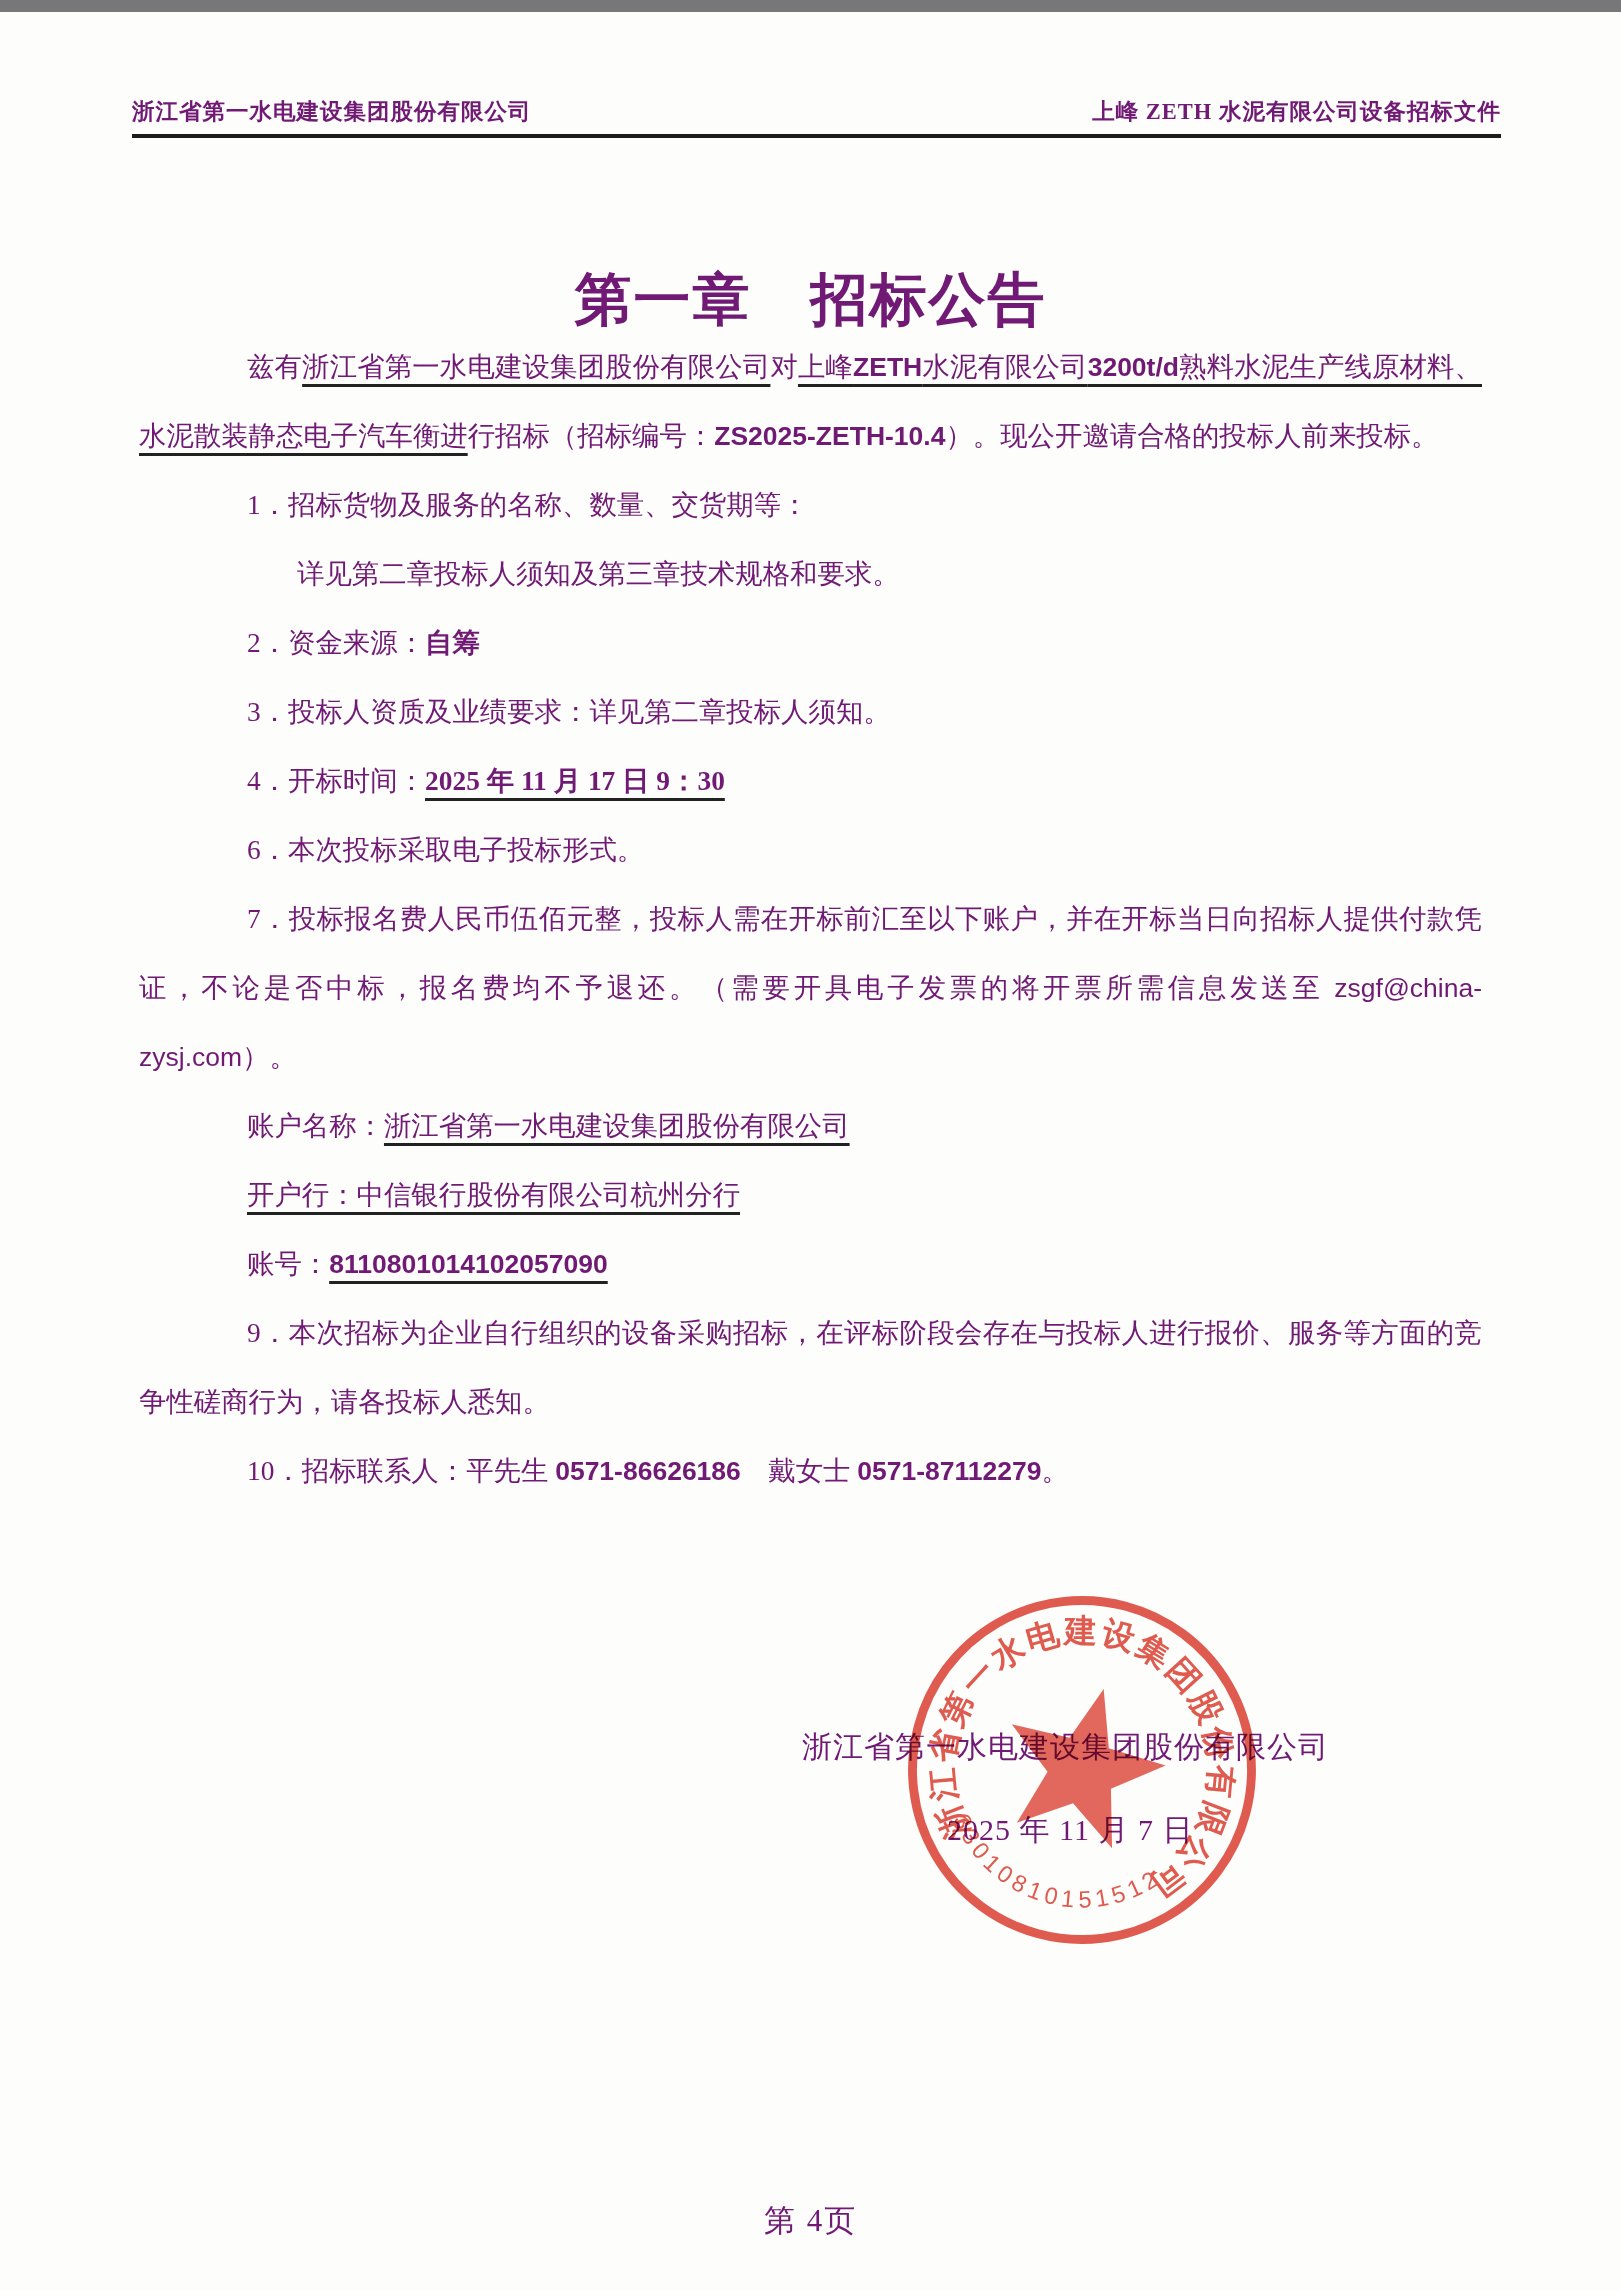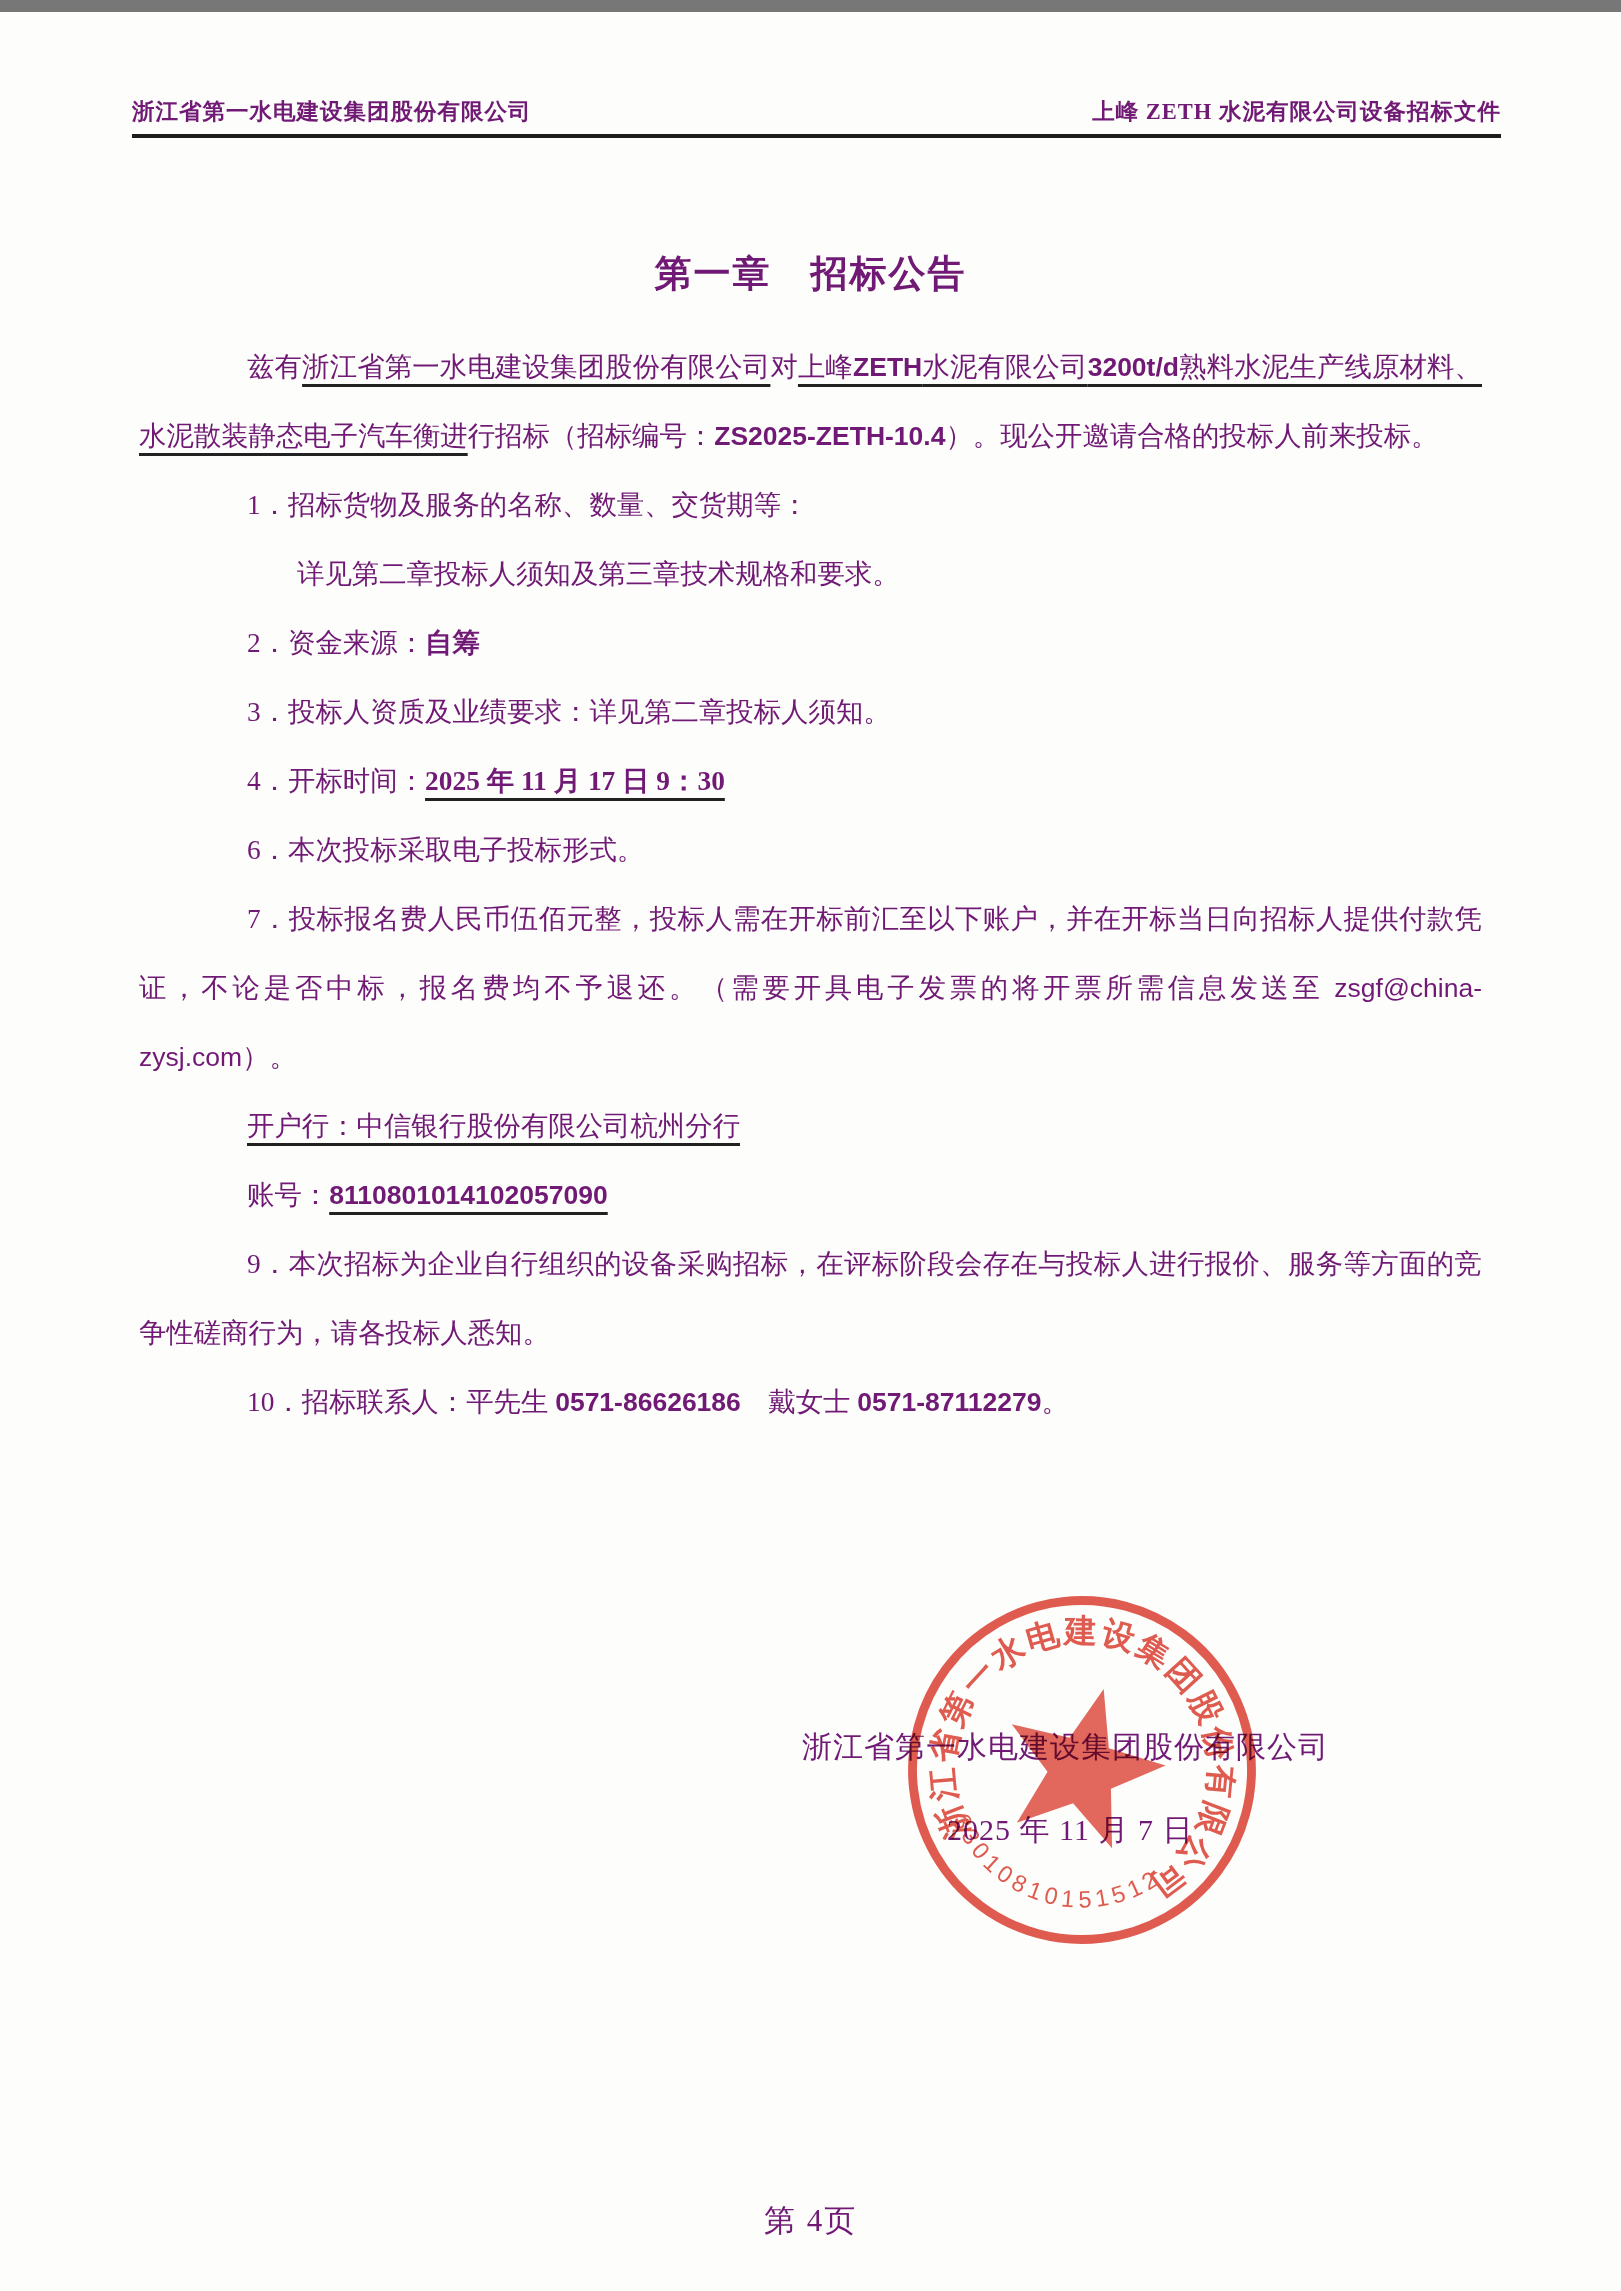--- a/index.html
+++ b/index.html
@@ -12,21 +12,21 @@
     color:#701a75;
     overflow:hidden;
   }
   
   .hdr{position:absolute;top:84px;font-size:22.5px;font-weight:bold;letter-spacing:1px;white-space:nowrap;}
   .hdr-left{left:132px;}
   .hdr-right{right:120px;}
   .hdr-rule{position:absolute;top:122px;left:132px;width:1369px;height:3.9px;background:#1d1d1d;}
   
   .doc-title{position:absolute;top:212px;left:0;width:100%;text-align:center;
-    font-size:37px;font-weight:bold;letter-spacing:2px;}
+    font-size:57px;font-weight:bold;letter-spacing:2px;}
   
   .body-flow{position:absolute;top:321px;left:139px;width:1343px;
     font-size:27.4px;line-height:69px;text-align:justify;}
   .line{margin:0;padding:0;}
   .ind-a{text-indent:108px;}
   .ind-b{text-indent:158px;}
   .ind-c{text-indent:165px;}
   .sg{white-space:pre-wrap;}
   .sg-u{text-decoration:underline;text-decoration-thickness:2.5px;text-underline-offset:7.8px;text-decoration-color:#222;}
   .sg-b{font-weight:bold;}
@@ -55,20 +55,21 @@
 
   <div class="body-flow">
       <p class="line ind-a"><span class="sg">兹有</span><span class="sg sg-u">浙江省第一水电建设集团股份有限公司</span><span class="sg">对</span><span class="sg sg-u">上峰</span><span class="sg sg-u sg-l sg-b">ZETH</span><span class="sg sg-u">水泥有限公司</span><span class="sg sg-u sg-l sg-b">3200t/d</span><span class="sg sg-u">熟料水泥生产线原材料、水泥散装静态电子汽车衡进</span><span class="sg">行招标（招标编号：</span><span class="sg sg-l sg-b">ZS2025-ZETH-10.4</span><span class="sg">）。现公开邀请合格的投标人前来投标。</span></p>
       <p class="line ind-a"><span class="sg">1．招标货物及服务的名称、数量、交货期等：</span></p>
       <p class="line ind-b"><span class="sg">详见第二章投标人须知及第三章技术规格和要求。</span></p>
       <p class="line ind-a"><span class="sg">2．资金来源：</span><span class="sg sg-b">自筹</span></p>
       <p class="line ind-a"><span class="sg">3．投标人资质及业绩要求：详见第二章投标人须知。</span></p>
       <p class="line ind-a"><span class="sg">4．开标时间：</span><span class="sg sg-u sg-b">2025 年 11 月 17 日 9：30</span></p>
       <p class="line ind-a"><span class="sg">6．本次投标采取电子投标形式。</span></p>
       <p class="line ind-a"><span class="sg">7．投标报名费人民币伍佰元整，投标人需在开标前汇至以下账户，并在开标当日向招标人提供付款凭证，不论是否中标，报名费均不予退还。（需要开具电子发票的将开票所需信息发送至 </span><span class="sg sg-l">zsgf@china-zysj.com</span><span class="sg">）。</span></p>
+      <p class="line ind-a"><span class="sg">账户名称：</span><span class="sg sg-u">浙江省第一水电建设集团股份有限公司</span></p>
       <p class="line ind-a"><span class="sg sg-u">开户行：中信银行股份有限公司杭州分行</span></p>
       <p class="line ind-a"><span class="sg">账号：</span><span class="sg sg-u sg-l sg-b">8110801014102057090</span></p>
       <p class="line ind-a"><span class="sg">9．本次招标为企业自行组织的设备采购招标，在评标阶段会存在与投标人进行报价、服务等方面的竞争性磋商行为，请各投标人悉知。</span></p>
       <p class="line ind-a"><span class="sg">10．招标联系人：平先生 </span><span class="sg sg-l sg-b">0571-86626186</span><span class="sg">　戴女士 </span><span class="sg sg-l sg-b">0571-87112279</span><span class="sg">。</span></p>
     </div>
 
   <div class="sig sig-company">浙江省第一水电建设集团股份有限公司</div>
   <div class="sig sig-date">2025 年 11 月 7 日</div>
 
   <svg class="stamp" viewBox="0 0 410 410" xmlns="http://www.w3.org/2000/svg">

